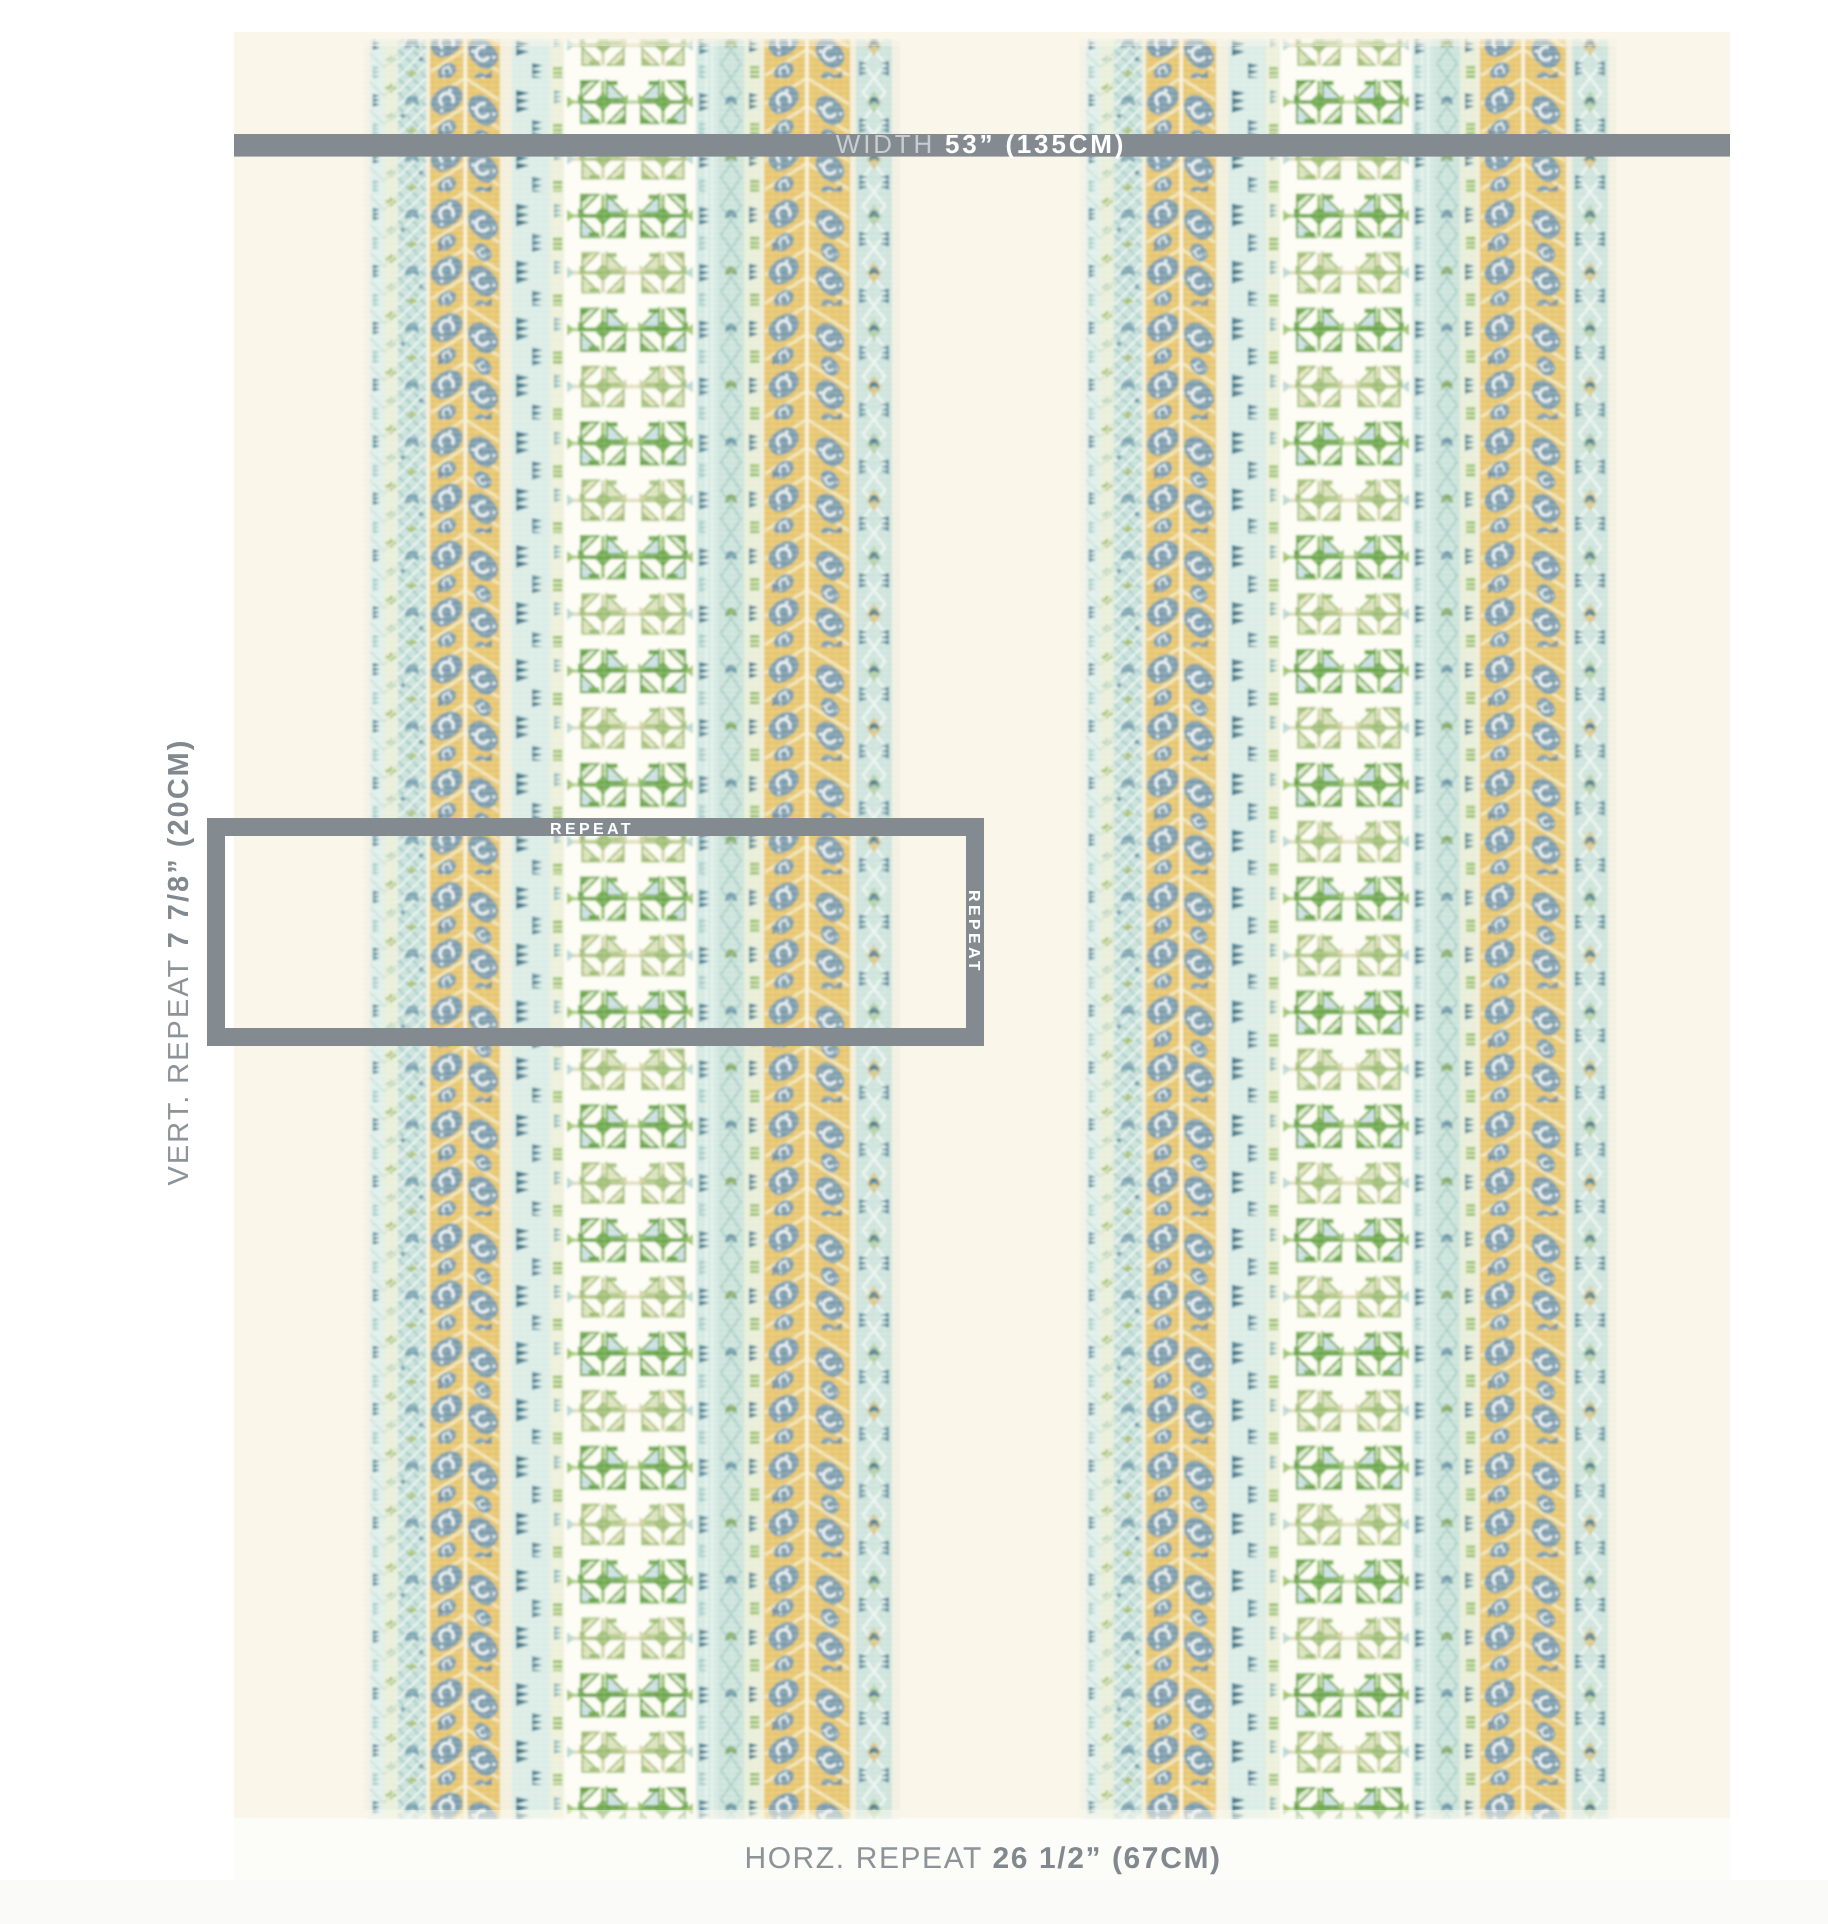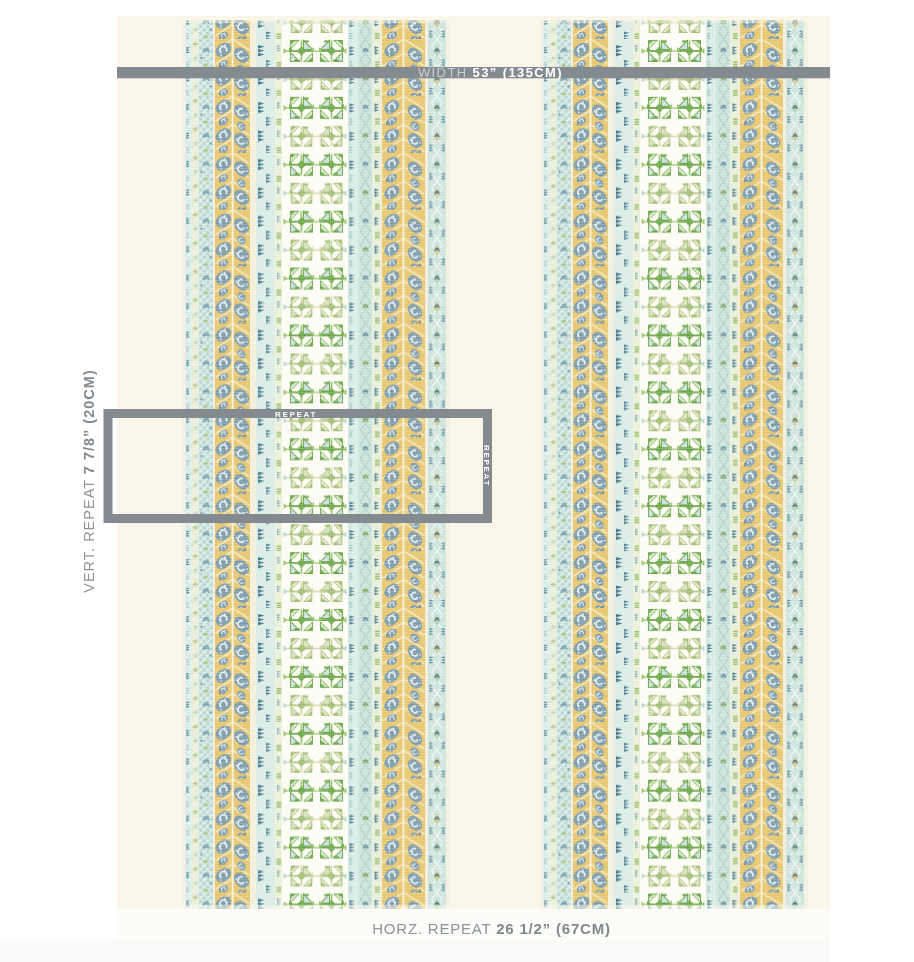--- a/index.html
+++ b/index.html
@@ -1,16 +1,16 @@
 <!DOCTYPE html>
 <html><head>
 <meta charset="utf-8">
 <style>
   html,body{margin:0;padding:0;background:#ffffff;}
-  .wrap{position:relative;width:830px;height:962px;overflow:hidden;background:#22c55e;
+  .wrap{position:relative;width:914px;height:962px;overflow:hidden;background:#22c55e;
         font-family:"Liberation Sans", sans-serif;}
 </style>
 </head>
 <body>
 <div class="wrap">
 <svg width="914" height="962" viewBox="0 0 914 962" xmlns="http://www.w3.org/2000/svg" font-family="Liberation Sans, sans-serif">
 <defs>
 <clipPath id="cpg2">
           <rect x="200" y="0" width="43" height="56.9"></rect>
         </clipPath>

